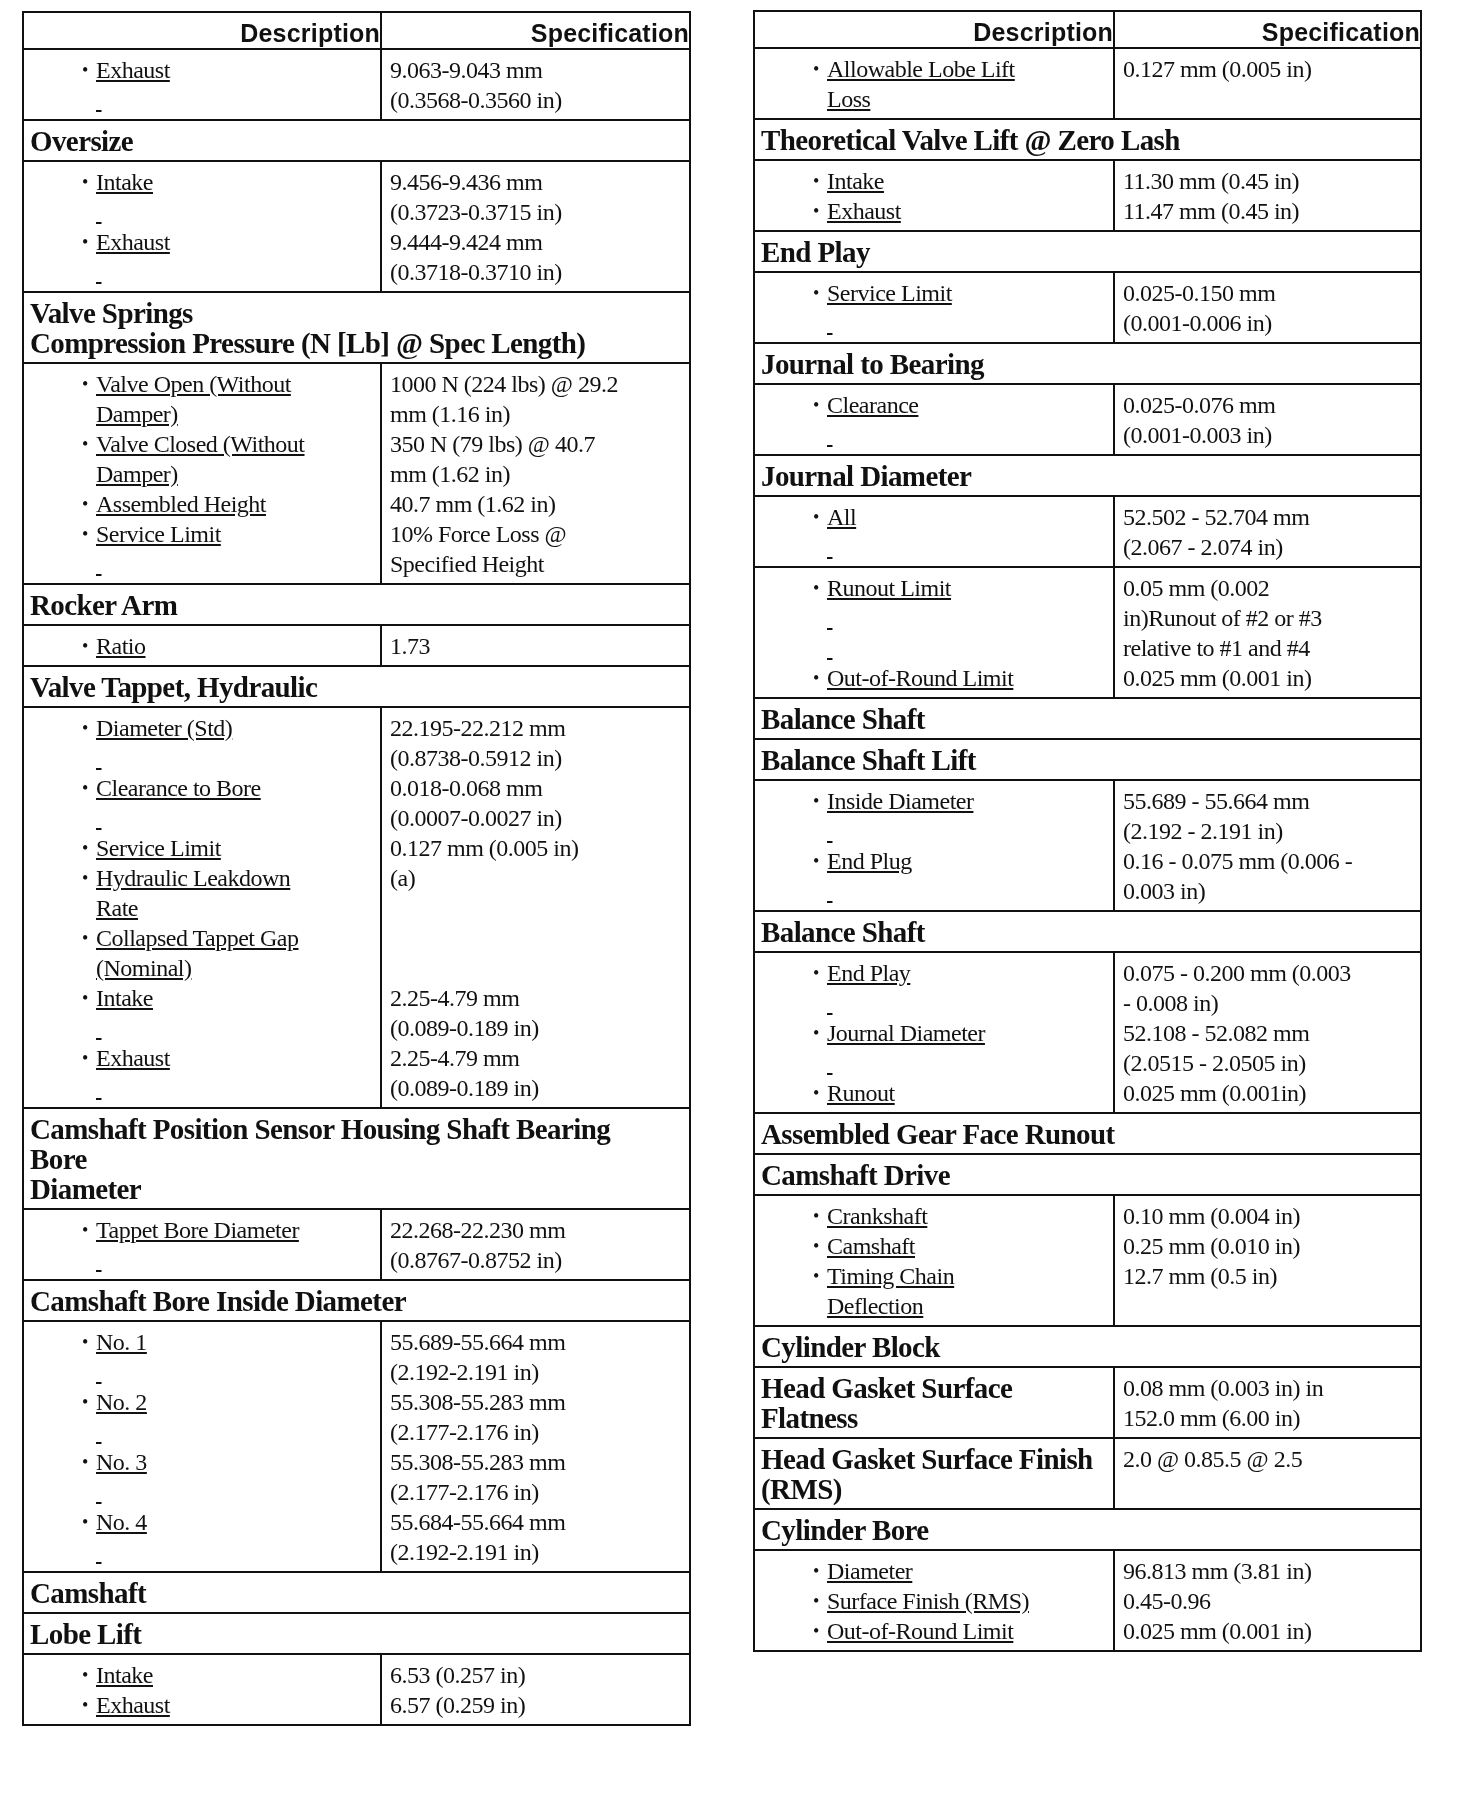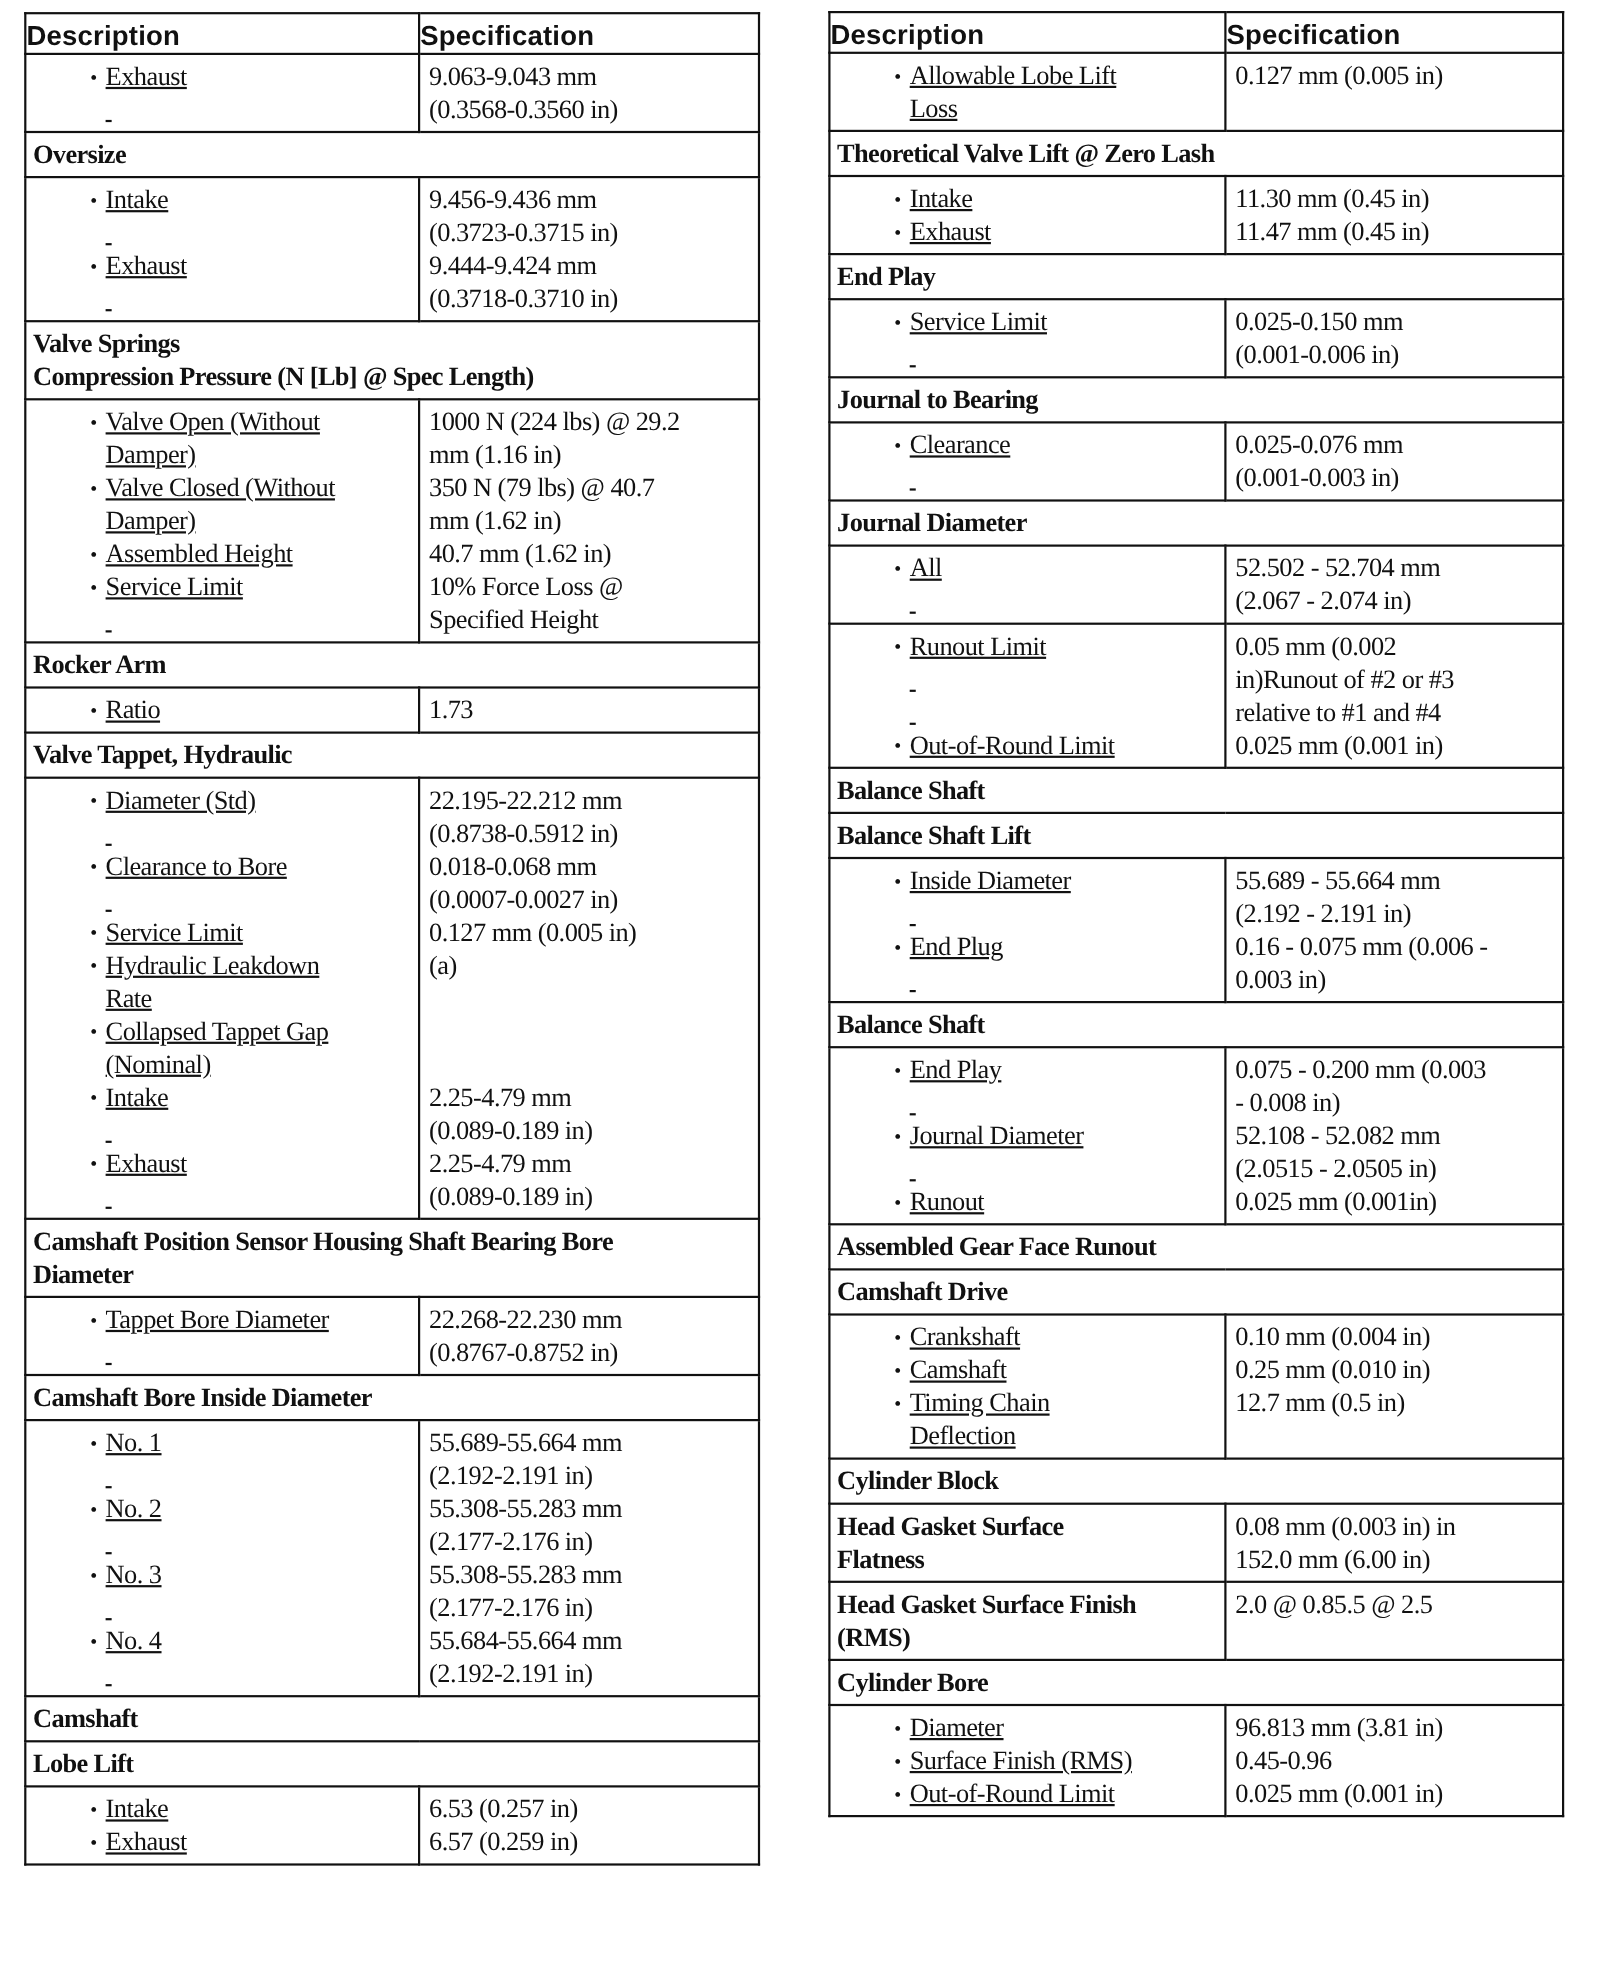--- a/index.html
+++ b/index.html
@@ -19,29 +19,29 @@
     #table-right col.c2 { width: 307px; }
     .spec-table th, .spec-table td {
       border: 2px solid #111;
       vertical-align: top;
       text-align: left;
     }
     .spec-table th {
       font-family: "Liberation Sans", "DejaVu Sans", sans-serif;
       font-weight: bold;
       font-size: 25px;
-      text-align: left;
+      text-align: right;
       height: 32px;
       padding-top: 6px;
       letter-spacing: 0.2px;
       border-radius: 12px;
     }
     .spec-table td.section {
       font-weight: bold;
-      font-size: 24px;
+      font-size: 29px;
       line-height: 30px;
       padding: 5px 18px 4px 6px;
       letter-spacing: -0.6px;
     }
     .spec-table td.section .line { display: block; }
     .spec-table td.desc, .spec-table td.spec {
       font-size: 24px;
       line-height: 30px;
       padding: 5px 8px 4px 8px;
       letter-spacing: -0.5px;

